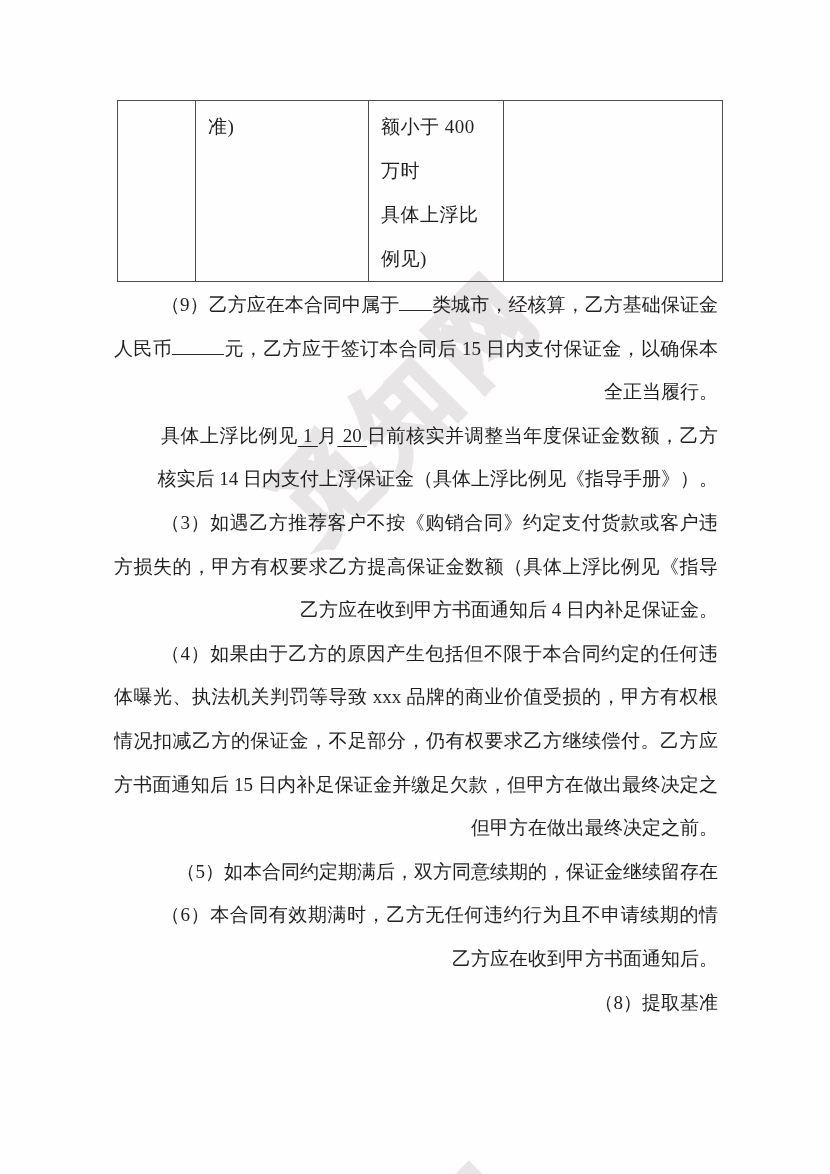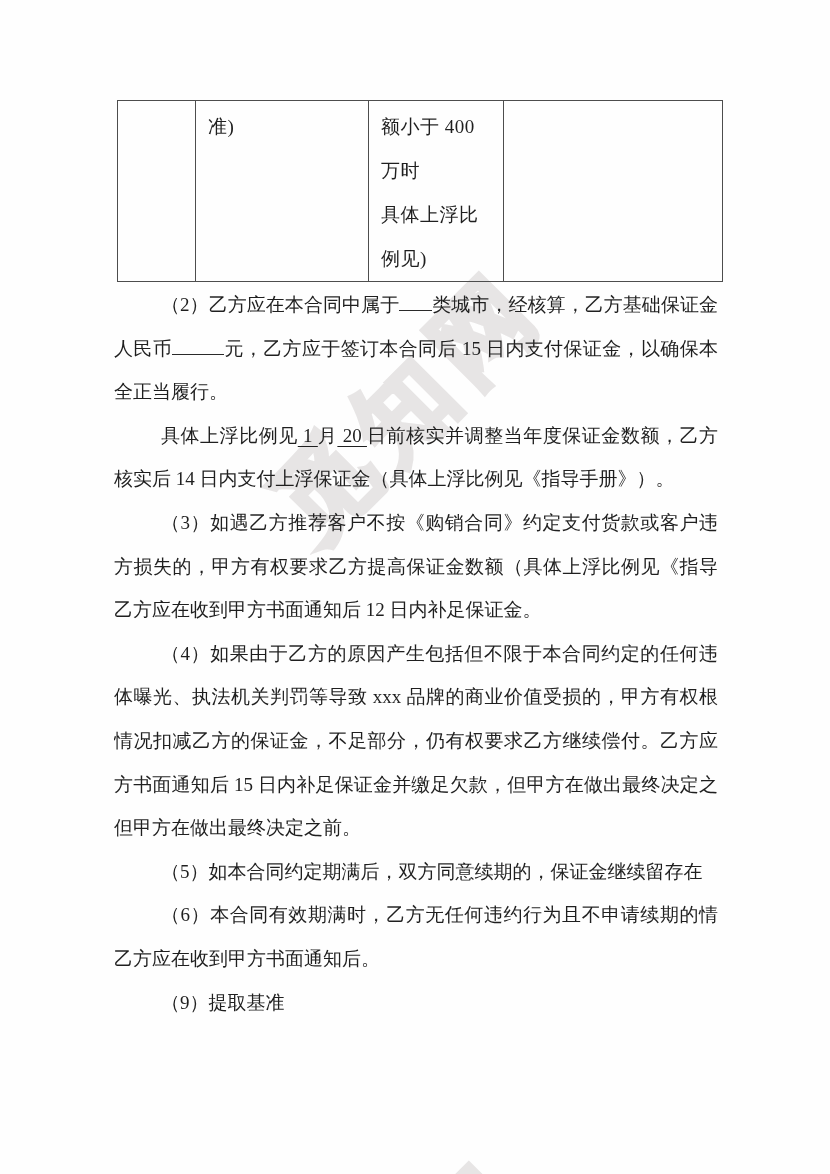--- a/index.html
+++ b/index.html
@@ -56,21 +56,21 @@
     left: 114px; top: 283px;
     width: 604px;
     z-index: 1;
   }
   .line {
     height: 43.6px;
     line-height: 43.6px;
     font-size: 19px;
     white-space: normal;
     overflow: hidden;
-    text-align: left;
+    text-align: right;
     color: #1f1f1f;
   }
   .line.full {
     text-align: justify;
     text-align-last: justify;
     -moz-text-align-last: justify;
   }
   .line.indent { padding-left: 47px; }
   .blank {
     display: inline-block;
@@ -108,45 +108,45 @@
             <div>额小于 400 万时</div>
             <div>具体上浮比例见)</div>
           </td>
           <td></td>
         </tr>
       </tbody>
   </table>
 
   <div class="text-block" id="paragraphs">
       <div>
-        <div class="line full indent"><span>（2）乙方应在本合同中属于</span><span class="blank" style="width: 33px;"></span><span>类城市，经核算，乙方基础保证金数额为</span></div>
+        <div class="line full indent"><span>（9）乙方应在本合同中属于</span><span class="blank" style="width: 33px;"></span><span>类城市，经核算，乙方基础保证金数额为</span></div>
         <div class="line full"><span>人民币</span><span class="blank" style="width: 52px;"></span><span>元，乙方应于签订本合同后 15 日内支付保证金，以确保本合同的完</span></div>
         <div class="line"><span>全正当履行。</span></div>
       </div>
       <div>
         <div class="line full indent"><span>具体上浮比例见</span><span class="useg">&nbsp;1&nbsp;</span><span>月</span><span class="useg">&nbsp;20&nbsp;</span><span>日前核实并调整当年度保证金数额，乙方应在</span></div>
         <div class="line"><span>核实后 14 日内支付上浮保证金（具体上浮比例见《指导手册》）。</span></div>
       </div>
       <div>
         <div class="line full indent"><span>（3）如遇乙方推荐客户不按《购销合同》约定支付货款或客户违约造成甲</span></div>
         <div class="line full"><span>方损失的，甲方有权要求乙方提高保证金数额（具体上浮比例见《指导手册》），</span></div>
-        <div class="line"><span>乙方应在收到甲方书面通知后 12 日内补足保证金。</span></div>
+        <div class="line"><span>乙方应在收到甲方书面通知后 4 日内补足保证金。</span></div>
       </div>
       <div>
         <div class="line full indent"><span>（4）如果由于乙方的原因产生包括但不限于本合同约定的任何违约情形，媒</span></div>
         <div class="line full"><span>体曝光、执法机关判罚等导致 xxx 品牌的商业价值受损的，甲方有权根据实际</span></div>
         <div class="line full"><span>情况扣减乙方的保证金，不足部分，仍有权要求乙方继续偿付。乙方应在收到甲</span></div>
         <div class="line full"><span>方书面通知后 15 日内补足保证金并缴足欠款，但甲方在做出最终决定之前，应</span></div>
         <div class="line"><span>但甲方在做出最终决定之前。</span></div>
       </div>
       <div>
         <div class="line indent"><span>（5）如本合同约定期满后，双方同意续期的，保证金继续留存在甲方。</span></div>
       </div>
       <div>
         <div class="line full indent"><span>（6）本合同有效期满时，乙方无任何违约行为且不申请续期的情况下，由</span></div>
         <div class="line"><span>乙方应在收到甲方书面通知后。</span></div>
       </div>
       <div>
-        <div class="line indent"><span>（9）提取基准</span></div>
+        <div class="line indent"><span>（8）提取基准</span></div>
       </div>
     </div>
 
 </div>
 
 </body></html>

